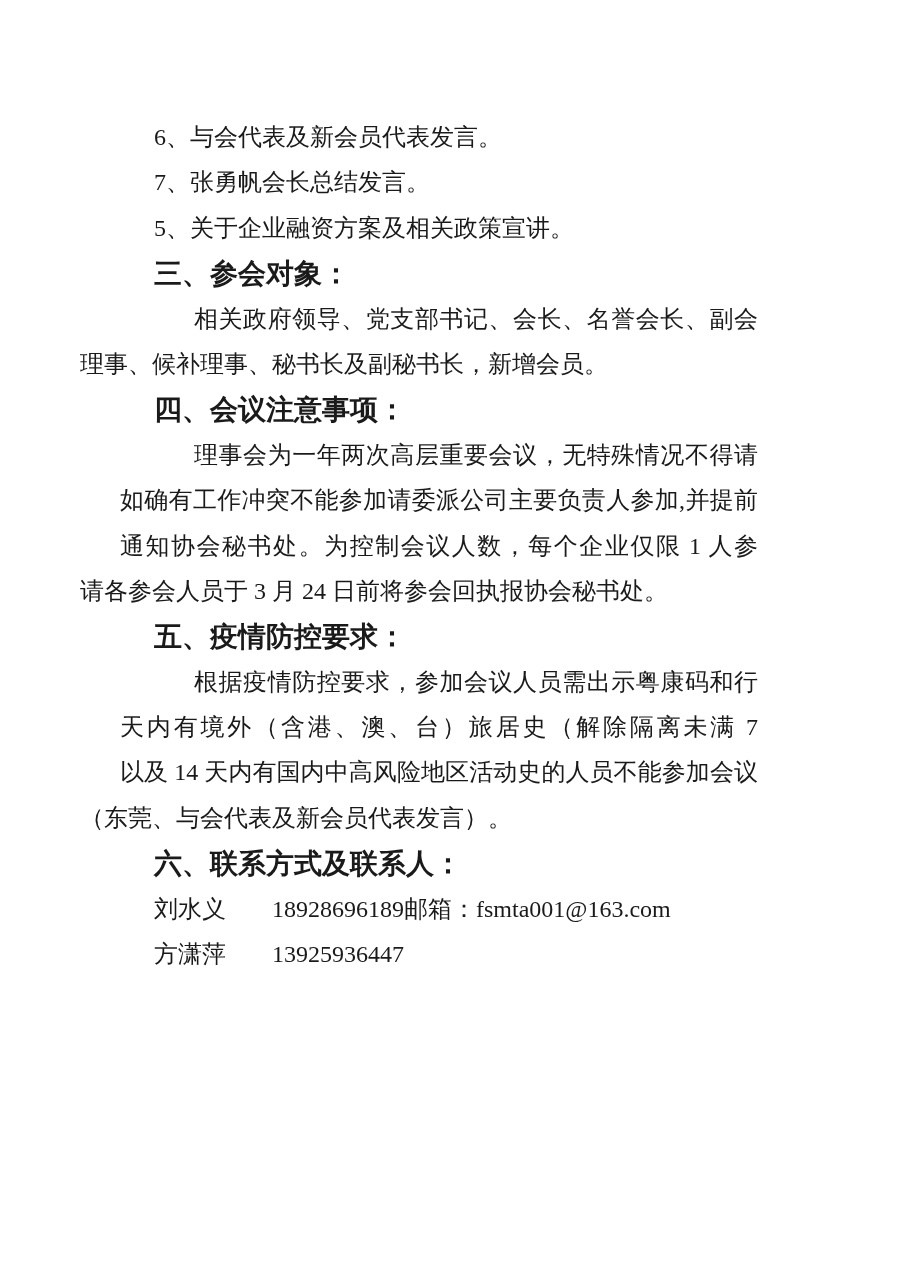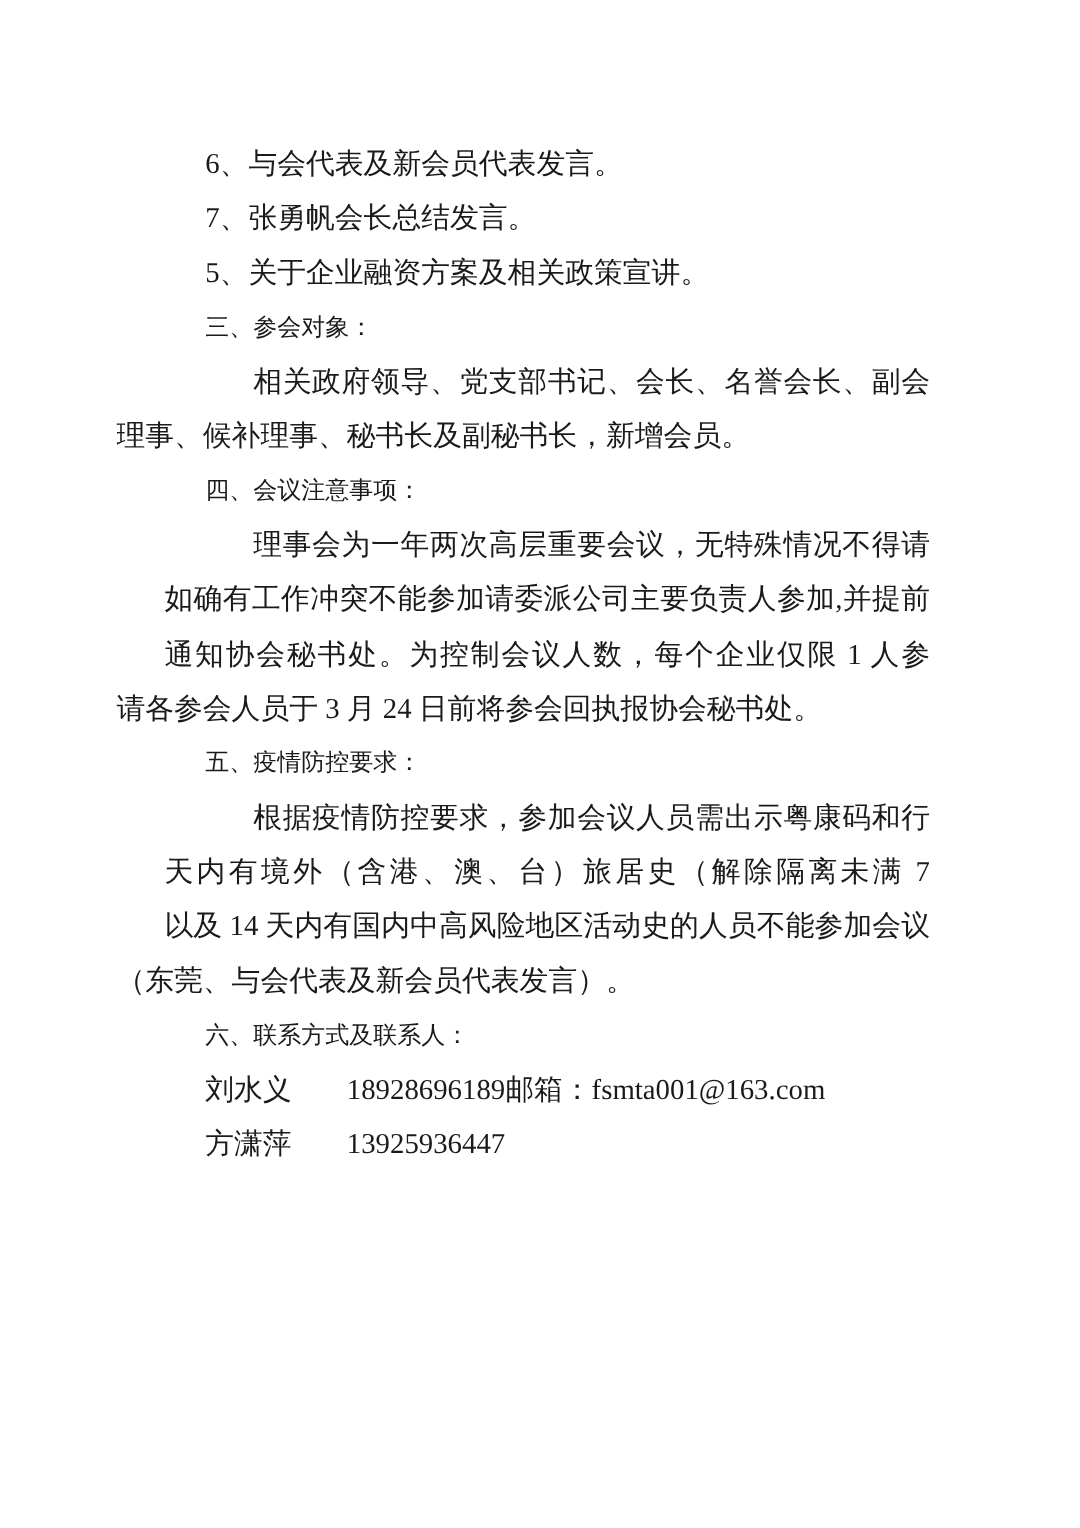--- a/index.html
+++ b/index.html
@@ -6,34 +6,34 @@
   body {
     width: 900px; height: 1273px;
     background: #ffffff;
     font-family: "Liberation Serif", "DejaVu Serif", serif;
     color: #1a1a1a;
     position: relative;
     overflow: hidden;
   }
   .doc {
     position: absolute;
-    left: 97px; top: 115px;
+    left: 80px; top: 115px;
     width: 678px;
   }
   .line {
     font-size: 24px;
     line-height: 45.4px;
     height: 45.4px;
     overflow: hidden;
     white-space: nowrap;
   }
   .indent { padding-left: 74px; }
   .heading {
-    font-weight: normal;
-    font-size: 20px;
+    font-weight: bold;
+    font-size: 28px;
   }
   .just {
     white-space: normal;
     text-align: justify;
     text-align-last: justify;
     margin-left: 40px;
   }
   .contact-row .name {
     display: inline-block;
     width: 118px;

